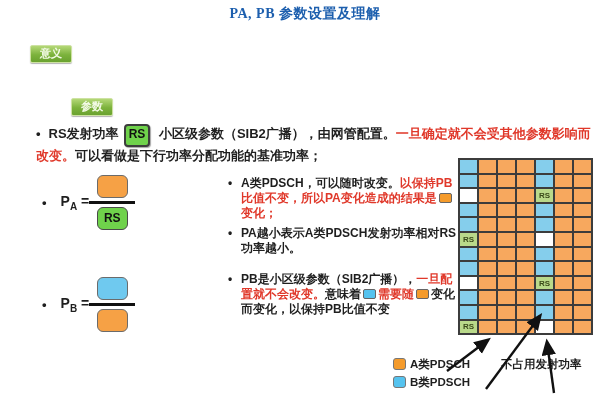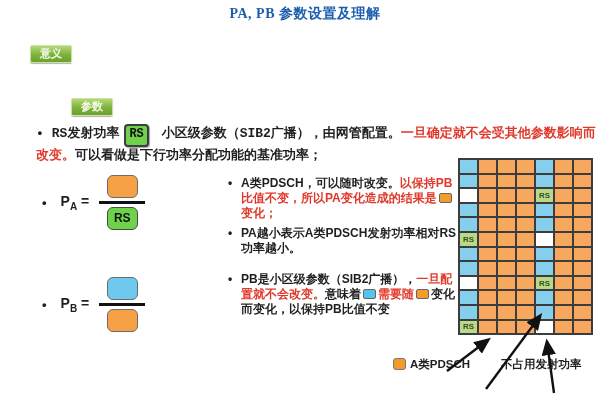--- a/index.html
+++ b/index.html
@@ -26,32 +26,32 @@
   .badge{position:absolute;background:linear-gradient(180deg,#b4d877 0%,#7cb23c 55%,#6aa22f 100%);
          color:#f3fae6;font-size:11px;font-weight:bold;line-height:13px;
          padding:1px 9px 2px;border-radius:2px;border:1px solid #cde2a2;
          box-shadow:0 1px 1px rgba(0,0,0,.3);}
   .badge-meaning{left:30px;top:45px;}
   .badge-params{left:30px;top:98px;margin-left:41px;}
 
   .meaning-text{position:absolute;left:24px;top:63px;font-size:13px;font-weight:bold;}
 
   .rs-bullet{position:absolute;left:36px;top:111px;width:562px;
-             font-size:13px;font-weight:bold;line-height:17.5px;font-family:Liberation Mono, monospace;}
+             font-size:13px;font-weight:bold;line-height:17.5px;}
   .dot{margin-right:8px;}
   .red{color:var(--accent-red);}
   .chip-rs{display:inline-block;background:var(--rs-chip);border:2px solid #3d3d3d;
            border-radius:4px;color:#111;padding:0 3px 1px;font-size:12px;font-weight:bold;
            margin:0 5px;box-shadow:1px 1px 1px rgba(0,0,0,.35);}
 
   .formula{position:absolute;display:flex;align-items:center;}
   .formula-pa{left:42px;top:175px;}
   .formula-pb{left:42px;top:277px;}
   .f-dot{font-size:13px;font-weight:bold;margin-right:14px;}
-  .f-label{font-size:14px;font-weight:bold;margin-right:10px;white-space:nowrap;}
+  .f-label{font-size:14px;font-weight:bold;white-space:nowrap;}
   .f-label sub{font-size:10px;}
   .frac{display:flex;flex-direction:column;align-items:center;}
   .fbox{width:31px;height:23px;border-radius:6px;border:1.5px solid #6b6b6b;}
   .fbox.orange{background:#f6a145;}
   .fbox.blue{background:#6fc9ef;}
   .fbox.rs{background:var(--rs-chip);display:flex;align-items:center;justify-content:center;
            font-size:12px;font-weight:bold;color:#111;border-color:#4a4a4a;}
   .fline{width:46px;height:2.5px;background:#111;margin:3px 0;}
 
   .col{position:absolute;left:228px;width:234px;font-size:12px;font-weight:bold;line-height:15px;}
@@ -219,20 +219,24 @@
       <div class="cell A"></div>
       <div class="cell E"></div>
       <div class="cell A"></div>
       <div class="cell A"></div>
     </div>
 
   <div class="legend">
     <div class="leg-row">
       <span class="swatch orange"></span>
       <span>A类PDSCH</span>
+    </div>
+    <div class="leg-row">
+      <span class="swatch blue"></span>
+      <span>B类PDSCH</span>
     </div>
   </div>
 
   <div class="empty-note">
     <div>不占用发射功率</div>
   </div>
 
   <svg class="arrows" width="610" height="400" viewBox="0 0 610 400">
     <defs>
       <marker id="ah" markerWidth="8" markerHeight="8" refX="5.5" refY="3" orient="auto">

